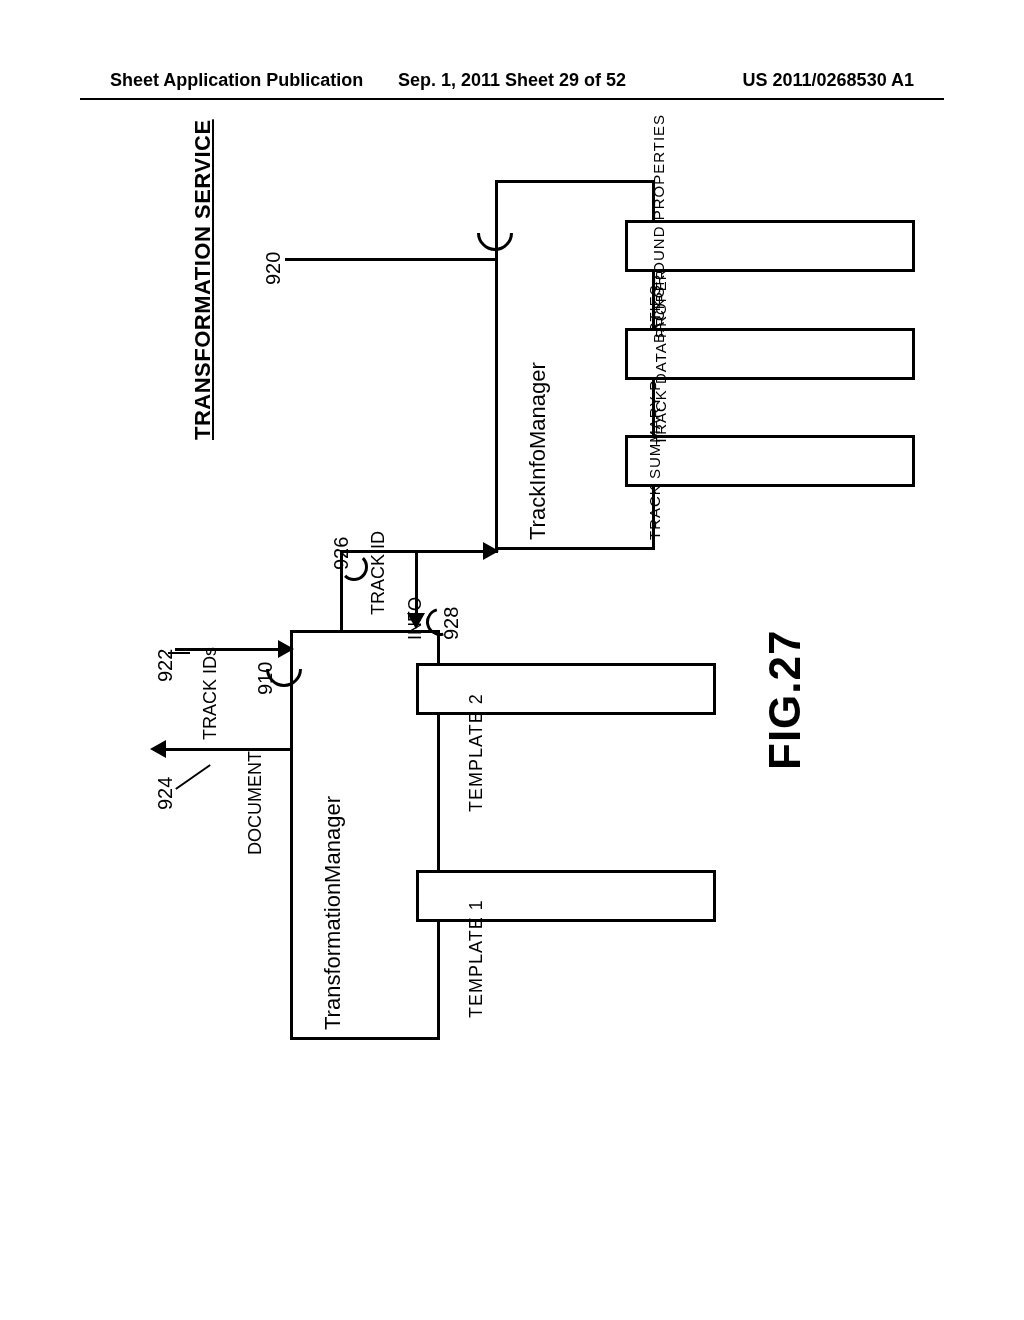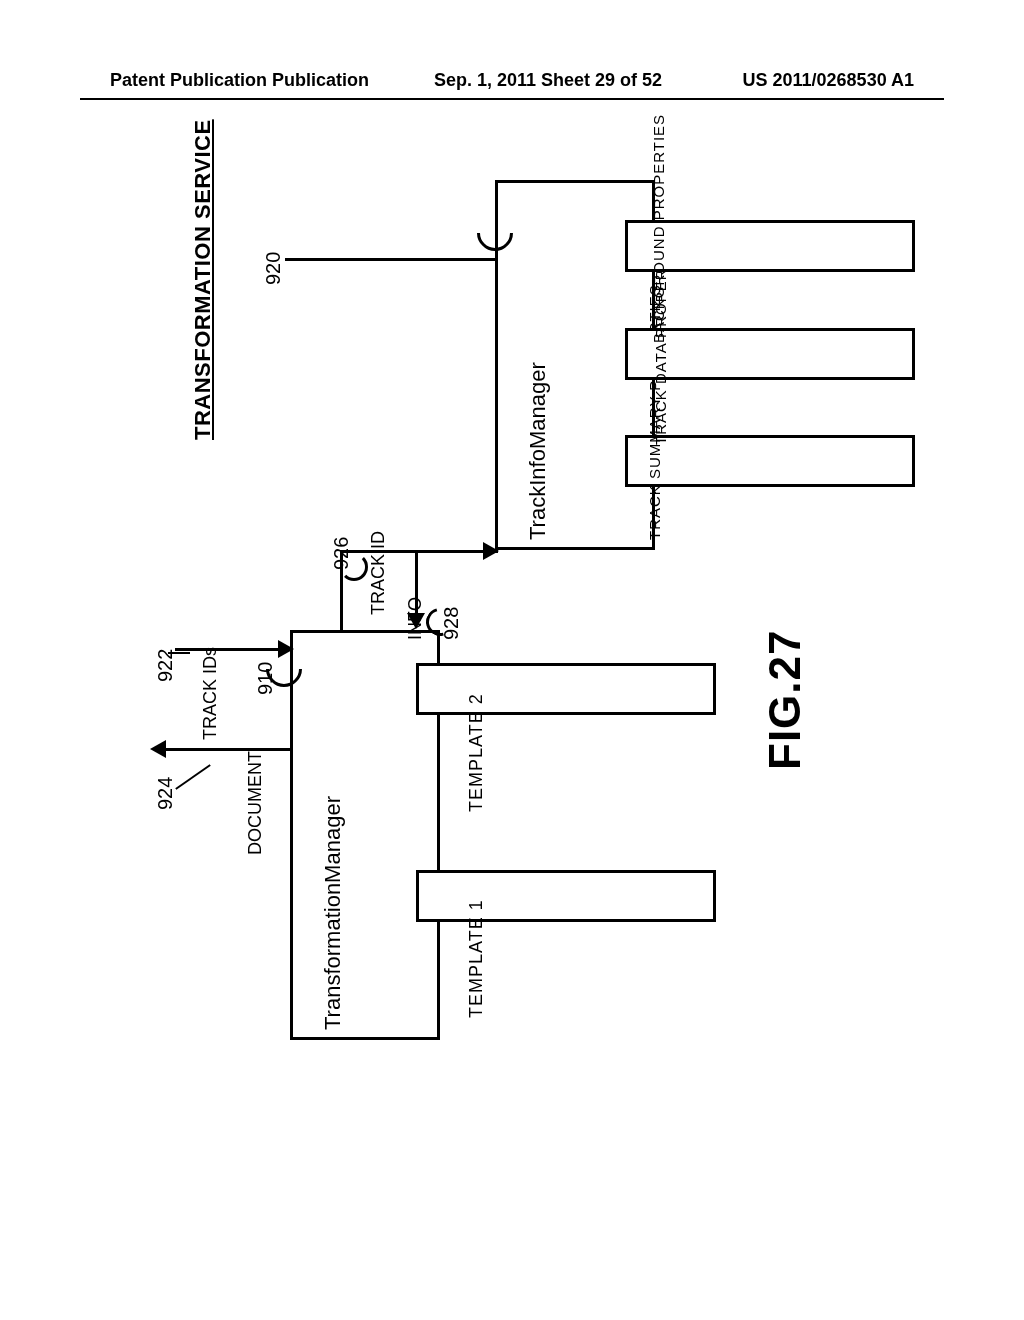--- a/index.html
+++ b/index.html
@@ -21,21 +21,21 @@
     left: 0;
     width: 1024px;
     display: flex;
     justify-content: space-between;
     padding: 0 110px 0 110px;
     box-sizing: border-box;
     font-size: 18px;
     font-weight: bold;
   }
   .header .left { }
-  .header .center { position:absolute; left:50%; transform:translateX(-50%);margin-left:36px; }
+  .header .center { position:absolute; left:50%; transform:translateX(-50%); }
   .header .right { }
   .hr {
     position: absolute;
     top: 98px;
     left: 80px;
     width: 864px;
     border-top: 2px solid #000;
   }
 
   .rot {
@@ -131,21 +131,21 @@
   .arrow-label {
     font-size: 18px;
     font-weight: 500;
   }
 </style>
 </head>
 <body>
 <div class="page">
 
 <div class="header">
-  <span class="left">Patent Publication Publication</span>
+  <span class="left">Sheet Application Publication</span>
   <span class="center">Sep. 1, 2011  Sheet 29 of 52</span>
   <span class="right">US 2011/0268530 A1</span>
 </div>
 <div class="hr"></div>
 
 <div class="rot figlabel">FIG.27</div>
 
 <div class="rot service-title">TRANSFORMATION SERVICE</div>
 
 <div class="box tm-box"></div>

